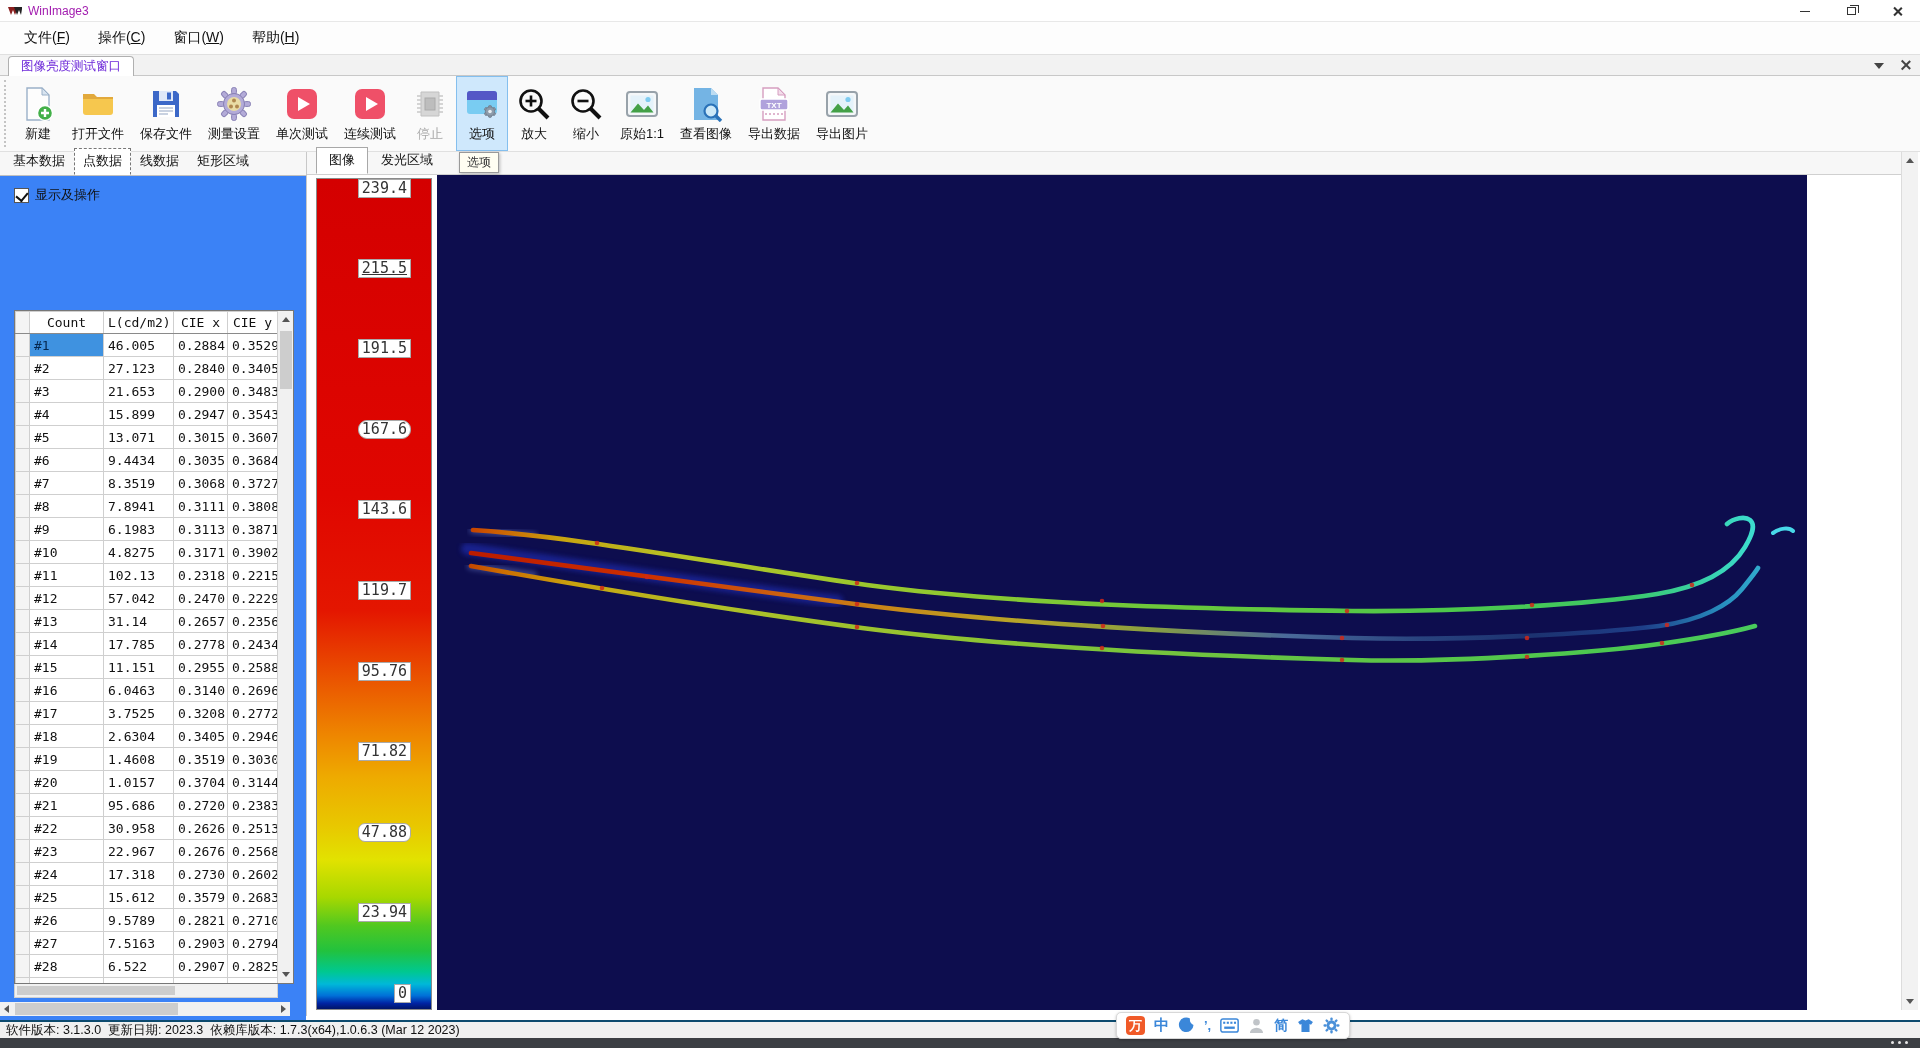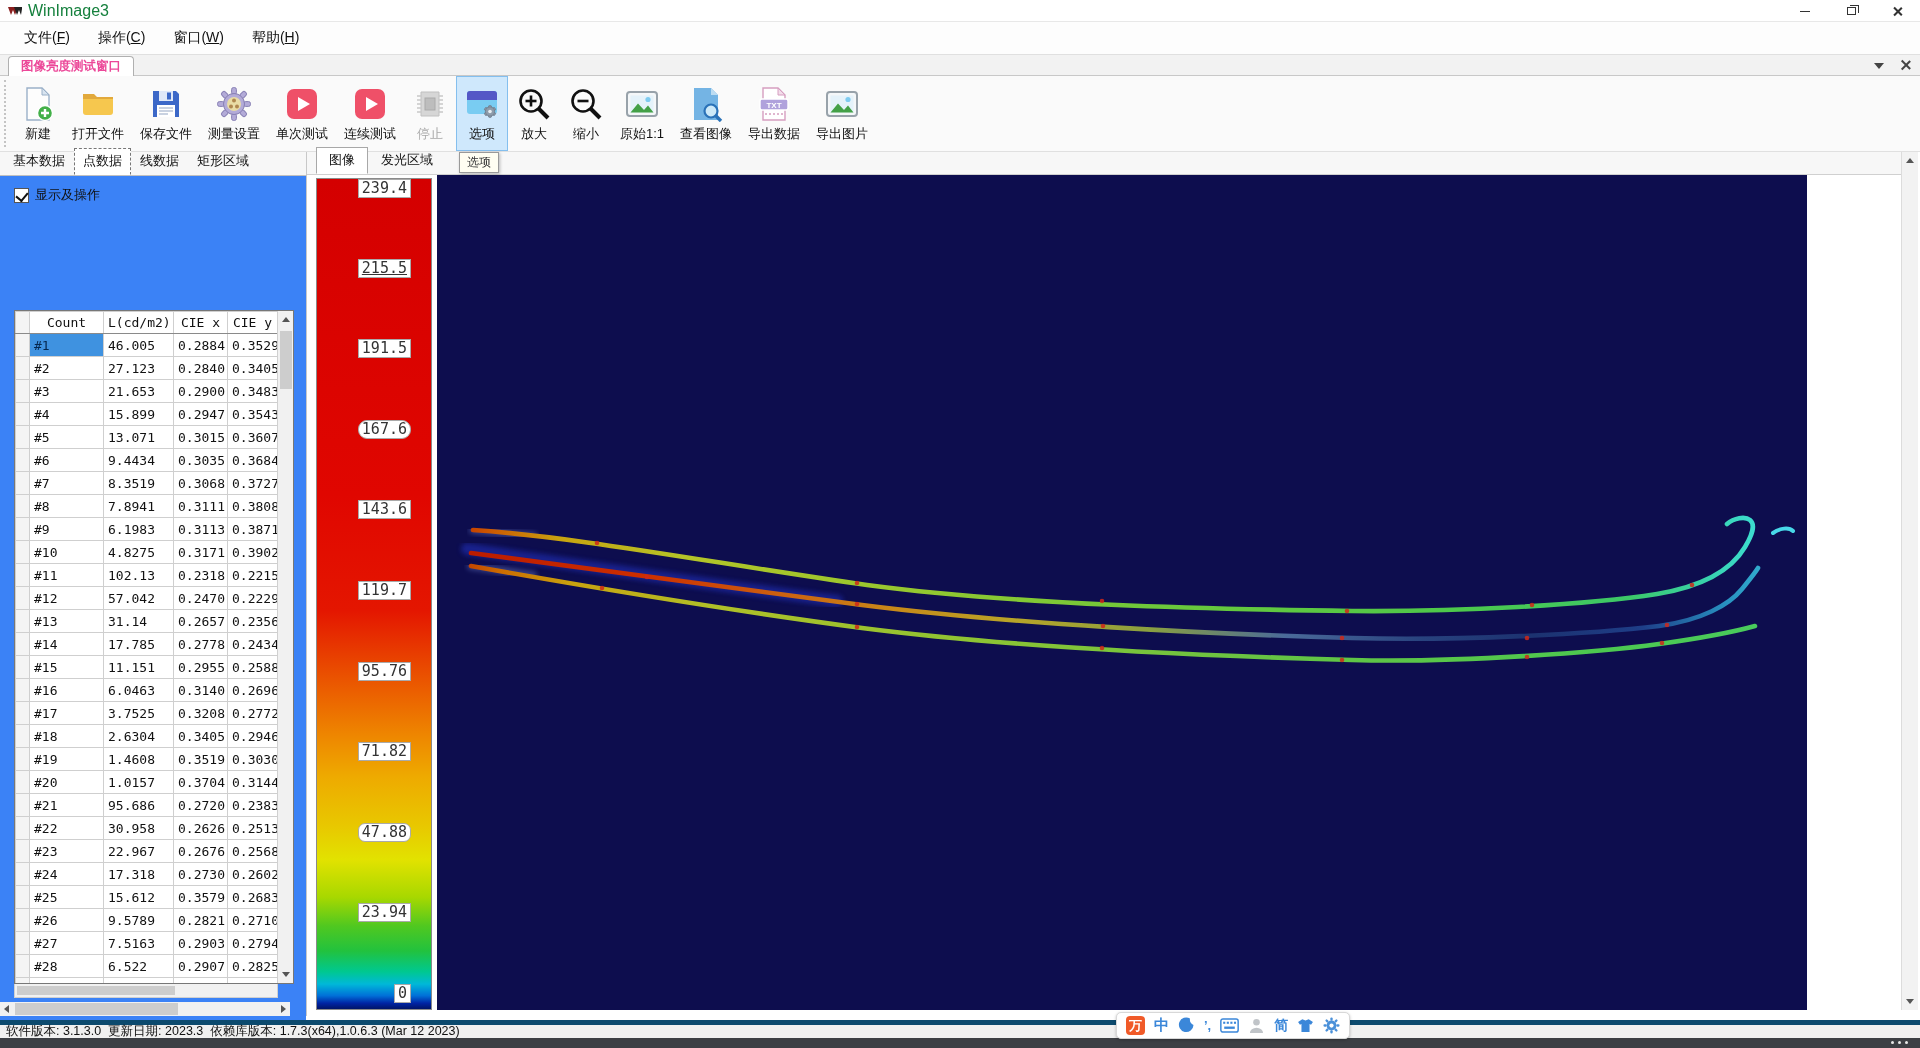--- a/index.html
+++ b/index.html
@@ -3,37 +3,37 @@
 <meta charset="utf-8">
 <style>
   * { margin:0; padding:0; box-sizing:border-box; }
   html,body { width:1920px; height:1048px; overflow:hidden; }
   body { font-family:"Liberation Sans",sans-serif; background:#f0f0f0; position:relative; }
   #root { position:absolute; left:0; top:0; width:1920px; height:1048px; background:#fff; }
 
   
   .titlebar { position:absolute; left:0; top:0; width:1920px; height:22px; background:#ffffff; border-bottom:1px solid #e8e8e8; display:flex; align-items:center; }
   .app-icon { width:14px; height:12px; margin:0 6px 0 8px; }
-  .title-text { font-size:16px; color:#15803d; }
+  .title-text { font-size:12px; color:#a21caf; }
   .win-controls { position:absolute; right:0; top:0; height:22px; display:flex; }
   .win-btn { width:46px; height:22px; display:flex; align-items:center; justify-content:center; }
   .glyph-min { width:10px; height:1px; background:#333; }
   .glyph-restore { width:9px; height:8px; border:1px solid #333; position:relative; }
   .glyph-restore:before { content:""; position:absolute; left:2px; top:-3px; width:8px; height:7px; border:1px solid #333; border-left:none; border-bottom:none; }
   .glyph-close { position:relative; width:11px; height:11px; }
   .glyph-close:before,.glyph-close:after { content:""; position:absolute; left:5px; top:0; width:1.5px; height:11px; background:#333; }
   .glyph-close:before { transform:rotate(45deg);} .glyph-close:after { transform:rotate(-45deg);}
 
   
   .menubar { position:absolute; left:0; top:22px; width:1920px; height:33px; background:#fdfdfd; border-bottom:1px solid #e0e0e0; display:flex; align-items:center; padding-left:10px; }
   .menu-item { font-size:14px; color:#111; padding:4px 14px; }
 
   
   .tabstrip { position:absolute; left:0; top:55px; width:1920px; height:21px; background:#f2f2f2; border-bottom:1px solid #c8c8c8; }
-  .main-tab { position:absolute; left:8px; top:1px; height:20px; background:#fff; border:1px solid #b0b0b0; border-bottom:none; border-radius:4px 4px 0 0; padding:0 12px; font-size:12.5px; display:flex; align-items:center; color:#ec4899;font-weight:bold; }
+  .main-tab { position:absolute; left:8px; top:1px; height:20px; background:#fff; border:1px solid #b0b0b0; border-bottom:none; border-radius:4px 4px 0 0; padding:0 12px; font-size:12.5px; display:flex; align-items:center; color:#6d28d9; }
   .strip-chevron { position:absolute; right:36px; top:8px; width:0; height:0; border-left:5px solid transparent; border-right:5px solid transparent; border-top:6px solid #444; }
   .strip-close { position:absolute; right:8px; top:4px; width:12px; height:12px; }
   .strip-close:before,.strip-close:after { content:""; position:absolute; left:5px; top:0; width:1.5px; height:12px; background:#444; }
   .strip-close:before{transform:rotate(45deg);} .strip-close:after{transform:rotate(-45deg);}
 
   
   .toolbar { position:absolute; left:0; top:76px; width:1920px; height:76px; background:#fafafa; border-bottom:1px solid #e0e0e0; display:flex; align-items:stretch; padding-left:12px; }
   .gripper { position:absolute; left:4px; top:4px; bottom:4px; width:3px; border-left:2px dotted #c4c4c4; }
   .tb-btn { min-width:52px; padding:4px 7px 2px; display:flex; flex-direction:column; align-items:center; justify-content:center; border:1px solid transparent; }
   .tb-btn .ic { width:36px; height:36px; display:block; }
@@ -81,21 +81,21 @@
   .right-tabs { position:absolute; left:307px; top:152px; width:1594px; height:23px; display:flex; align-items:flex-end; padding-left:9px; background:#f7f7f7; border-bottom:1px solid #d0d0d0; }
   .rtab { font-size:13px; padding:3px 12px 4px; color:#111; border:1px solid transparent; }
   .rtab.selected { background:#fff; border:1px solid #a8a8a8; border-bottom:1px solid #fff; }
   .colorbar { position:absolute; left:316px; top:178px; width:116px; height:832px; border:1px solid #8a8a8a;
     background:linear-gradient(to bottom,#d40000 0%,#e00600 38%,#e41600 52%,#ea5200 60%,#ee8600 67%,#eeaa00 72%,#e8c800 78%,#e2e200 82%,#a8d800 86.5%,#50c820 90%,#22c23e 93%,#00c890 95.5%,#00b8d8 97%,#0070d8 98.4%,#0024a4 99.3%,#001468 100%); }
   .cb-label { position:absolute; right:20px; background:#fff; border:1px solid #aaa; color:#333; font-family:"DejaVu Sans Mono",monospace; font-size:15px; line-height:17px; padding:0 3px; }
   .canvas-wrap { position:absolute; left:437px; top:175px; width:1370px; height:835px; background:#0d0d4e; }
   .win-vscroll { position:absolute; left:1901px; top:152px; width:17px; height:858px; background:#f2f2f2; border-left:1px solid #dcdcdc; }
 
   
-  .statusbar { position:absolute; left:0; top:1020px; width:1920px; height:18px; background:#f0f0f0; border-top:5px solid #0c4a6e; display:flex; align-items:center; padding-left:6px; }
+  .statusbar { position:absolute; left:0; top:1020px; width:1920px; height:18px; background:#f0f0f0; border-top:2px solid #0c4a6e; display:flex; align-items:center; padding-left:6px; }
   .status-text { font-size:12.5px; color:#111; white-space:pre; }
   .taskstrip { position:absolute; left:0; top:1038px; width:1920px; height:10px; background:#3c3f44; }
   .task-dots { position:absolute; right:12px; top:3px; display:flex; gap:4px; }
   .task-dots i { width:3px; height:3px; border-radius:50%; background:#e8e8e8; display:block; }
 
   
   .ime-bar { position:absolute; left:1116px; top:1012px; height:27px; background:#fff; border:1px solid #d8d8d8; border-radius:5px; box-shadow:0 1px 3px rgba(0,0,0,.25); display:flex; align-items:center; gap:9px; padding:0 9px; z-index:60; }
   .ime-logo { width:19px; height:19px; background:#f05a28; color:#fff; border-radius:4px; font-size:13px; font-weight:bold; display:flex; align-items:center; justify-content:center; }
   .ime-txt { color:#3b87d9; font-size:15px; font-weight:bold; }
   .ime-ic { width:17px; height:17px; display:block; }

